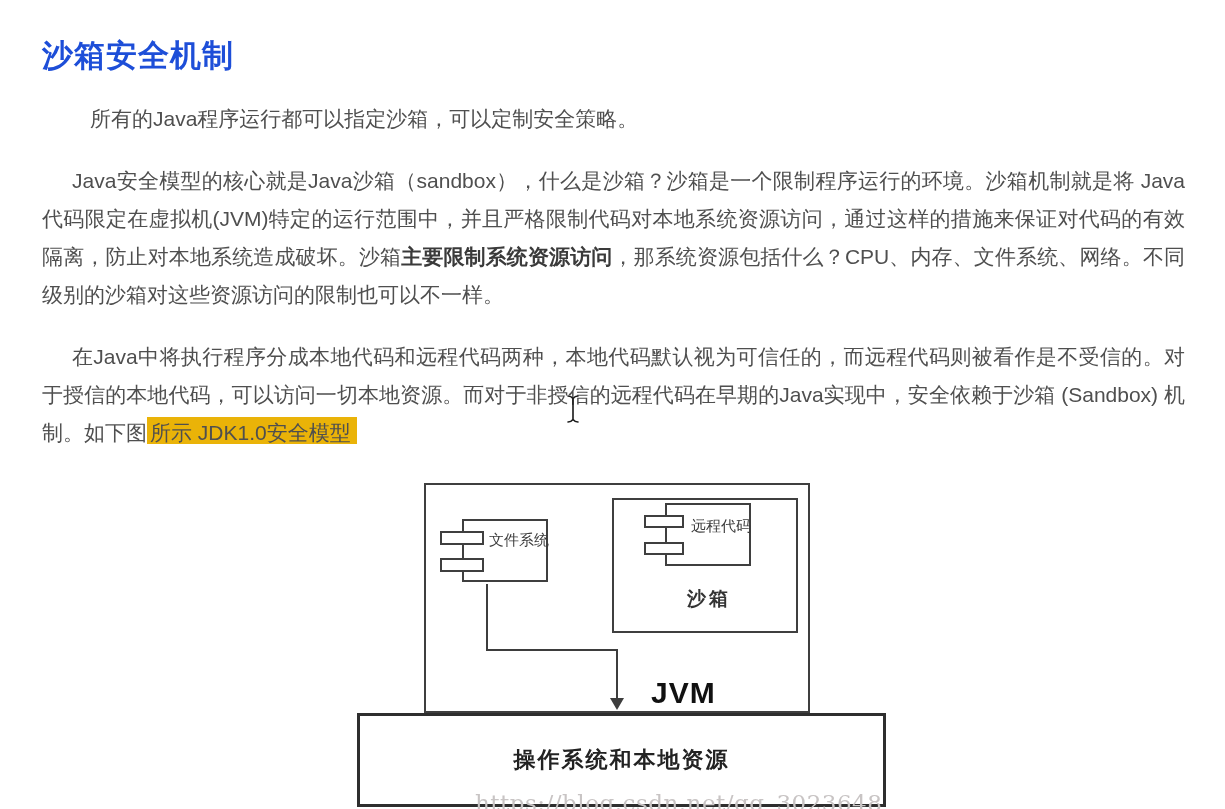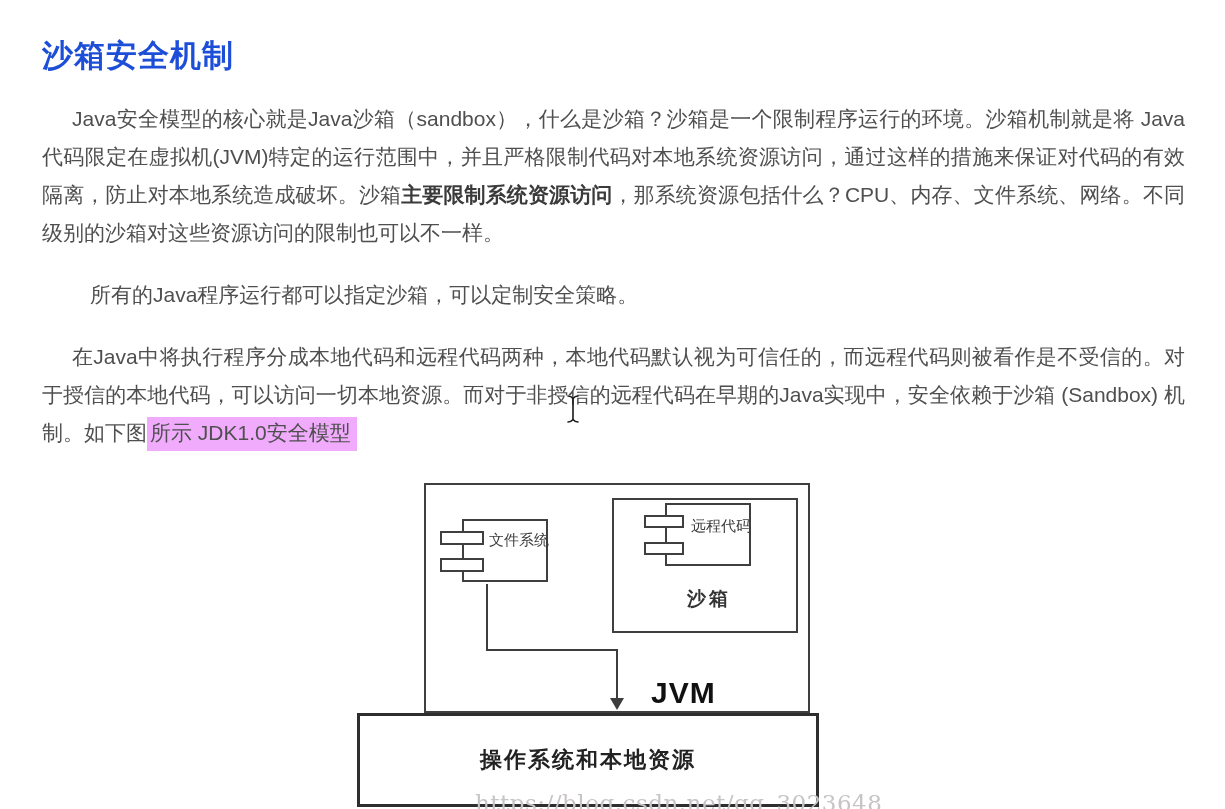--- a/index.html
+++ b/index.html
@@ -8,21 +8,21 @@
   .content { padding:28px 40px 0 42px; position:relative; }
 
   h1.page-title { font-size:31px; line-height:44px; font-weight:700;
                   color:#1d4ed8; margin:6px 0 22px; letter-spacing:1px; }
 
   p.body-para { font-size:21px; line-height:38px; color:#4f4f4f;
                 width:1143px; margin:0 0 24px; text-align:justify; }
   p.indent-1 { text-indent:30px; }
   p.indent-2 { text-indent:48px; }
   .bold-run { font-weight:700; color:#3a3a3a; }
-  .selected-run { background:#f0abfc; padding:4px 6px 7px 3px; }
+  .selected-run { background:#eab308; padding:4px 6px 0 3px; }
 
   
   .ibeam { position:absolute; left:566px; top:394px; width:14px; height:30px; }
 
   
   .diagram { position:relative; width:535px; height:345px; margin:14px 0 0 313px; }
   .dbox { position:absolute; border:2px solid #3f3f3f; background:#fff; }
   .outer-box   { left:69px;  top:7px;   width:386px; height:230px; }
   .sandbox-box { left:257px; top:22px;  width:186px; height:135px; }
   .comp-box    { background:#fff; }
@@ -40,38 +40,38 @@
                    font-size:19px; font-weight:600; color:#333; letter-spacing:3px; }
   .jvm-label { position:absolute; left:296px; top:200px; font-size:30px; font-weight:900;
                color:#111; letter-spacing:1px; }
   .conn { position:absolute; background:#3d3d3d; }
   .line-v1 { left:131px; top:108px; width:2px; height:67px; }
   .line-h1 { left:131px; top:173px; width:132px; height:2px; }
   .line-v2 { left:261px; top:173px; width:2px; height:52px; }
   .arrow-head { position:absolute; left:255px; top:222px; width:0; height:0;
                 border-left:7px solid transparent; border-right:7px solid transparent;
                 border-top:12px solid #3d3d3d; }
-  .bottom-box { position:absolute; left:2px; top:237px; width:462px; height:94px;
+  .bottom-box { position:absolute; left:2px; top:237px; width:529px; height:94px;
                 border:3px solid #2e2e2e; background:#fff;
                 display:flex; align-items:center; justify-content:center; }
   .os-label { font-size:22px; font-weight:700; color:#222; letter-spacing:2px; }
   .watermark { position:absolute; left:120px; top:314px; z-index:5;
                font-family:"DejaVu Serif","Liberation Serif",serif;
                font-size:23px; color:#c8c4c4; letter-spacing:0.5px; white-space:nowrap; }
 </style>
 </head>
 <body>
 
 <div class="content">
 
   <h1 class="page-title">沙箱安全机制</h1>
 
+  <p class="body-para indent-2">所有的Java程序运行都可以指定沙箱，可以定制安全策略。</p>
+
   <p class="body-para indent-1"><span>Java安全模型的核心就是Java沙箱（sandbox），什么是沙箱？沙箱是一个限制程序运行的环境。沙箱机制就是将 Java 代码限定在虚拟机(JVM)特定的运行范围中，并且严格限制代码对本地系统资源访问，通过这样的措施来保证对代码的有效隔离，防止对本地系统造成破坏。沙箱</span><span class="bold-run">主要限制系统资源访问</span><span>，那系统资源包括什么？CPU、内存、文件系统、网络。不同级别的沙箱对这些资源访问的限制也可以不一样。</span></p>
-
-  <p class="body-para indent-2">所有的Java程序运行都可以指定沙箱，可以定制安全策略。</p>
 
   <p class="body-para indent-1"><span>在Java中将执行程序分成本地代码和远程代码两种，本地代码默认视为可信任的，而远程代码则被看作是不受信的。对于授信的本地代码，可以访问一切本地资源。而对于非授信的远程代码在早期的Java实现中，安全依赖于沙箱 (Sandbox) 机制。如下图</span><span class="selected-run">所示 JDK1.0安全模型</span></p>
 
   <span class="ibeam">
     <svg width="14" height="30" viewBox="0 0 14 30">
       <path d="M2 2 Q5 2 7 4.5 Q9 2 12 2 M7 4.5 V25.5 M2 28 Q5 28 7 25.5 Q9 28 12 28" stroke="#1a1a1a" stroke-width="1.6" fill="none" stroke-linecap="round"></path>
     </svg>
   </span>
 
   <div class="diagram">

